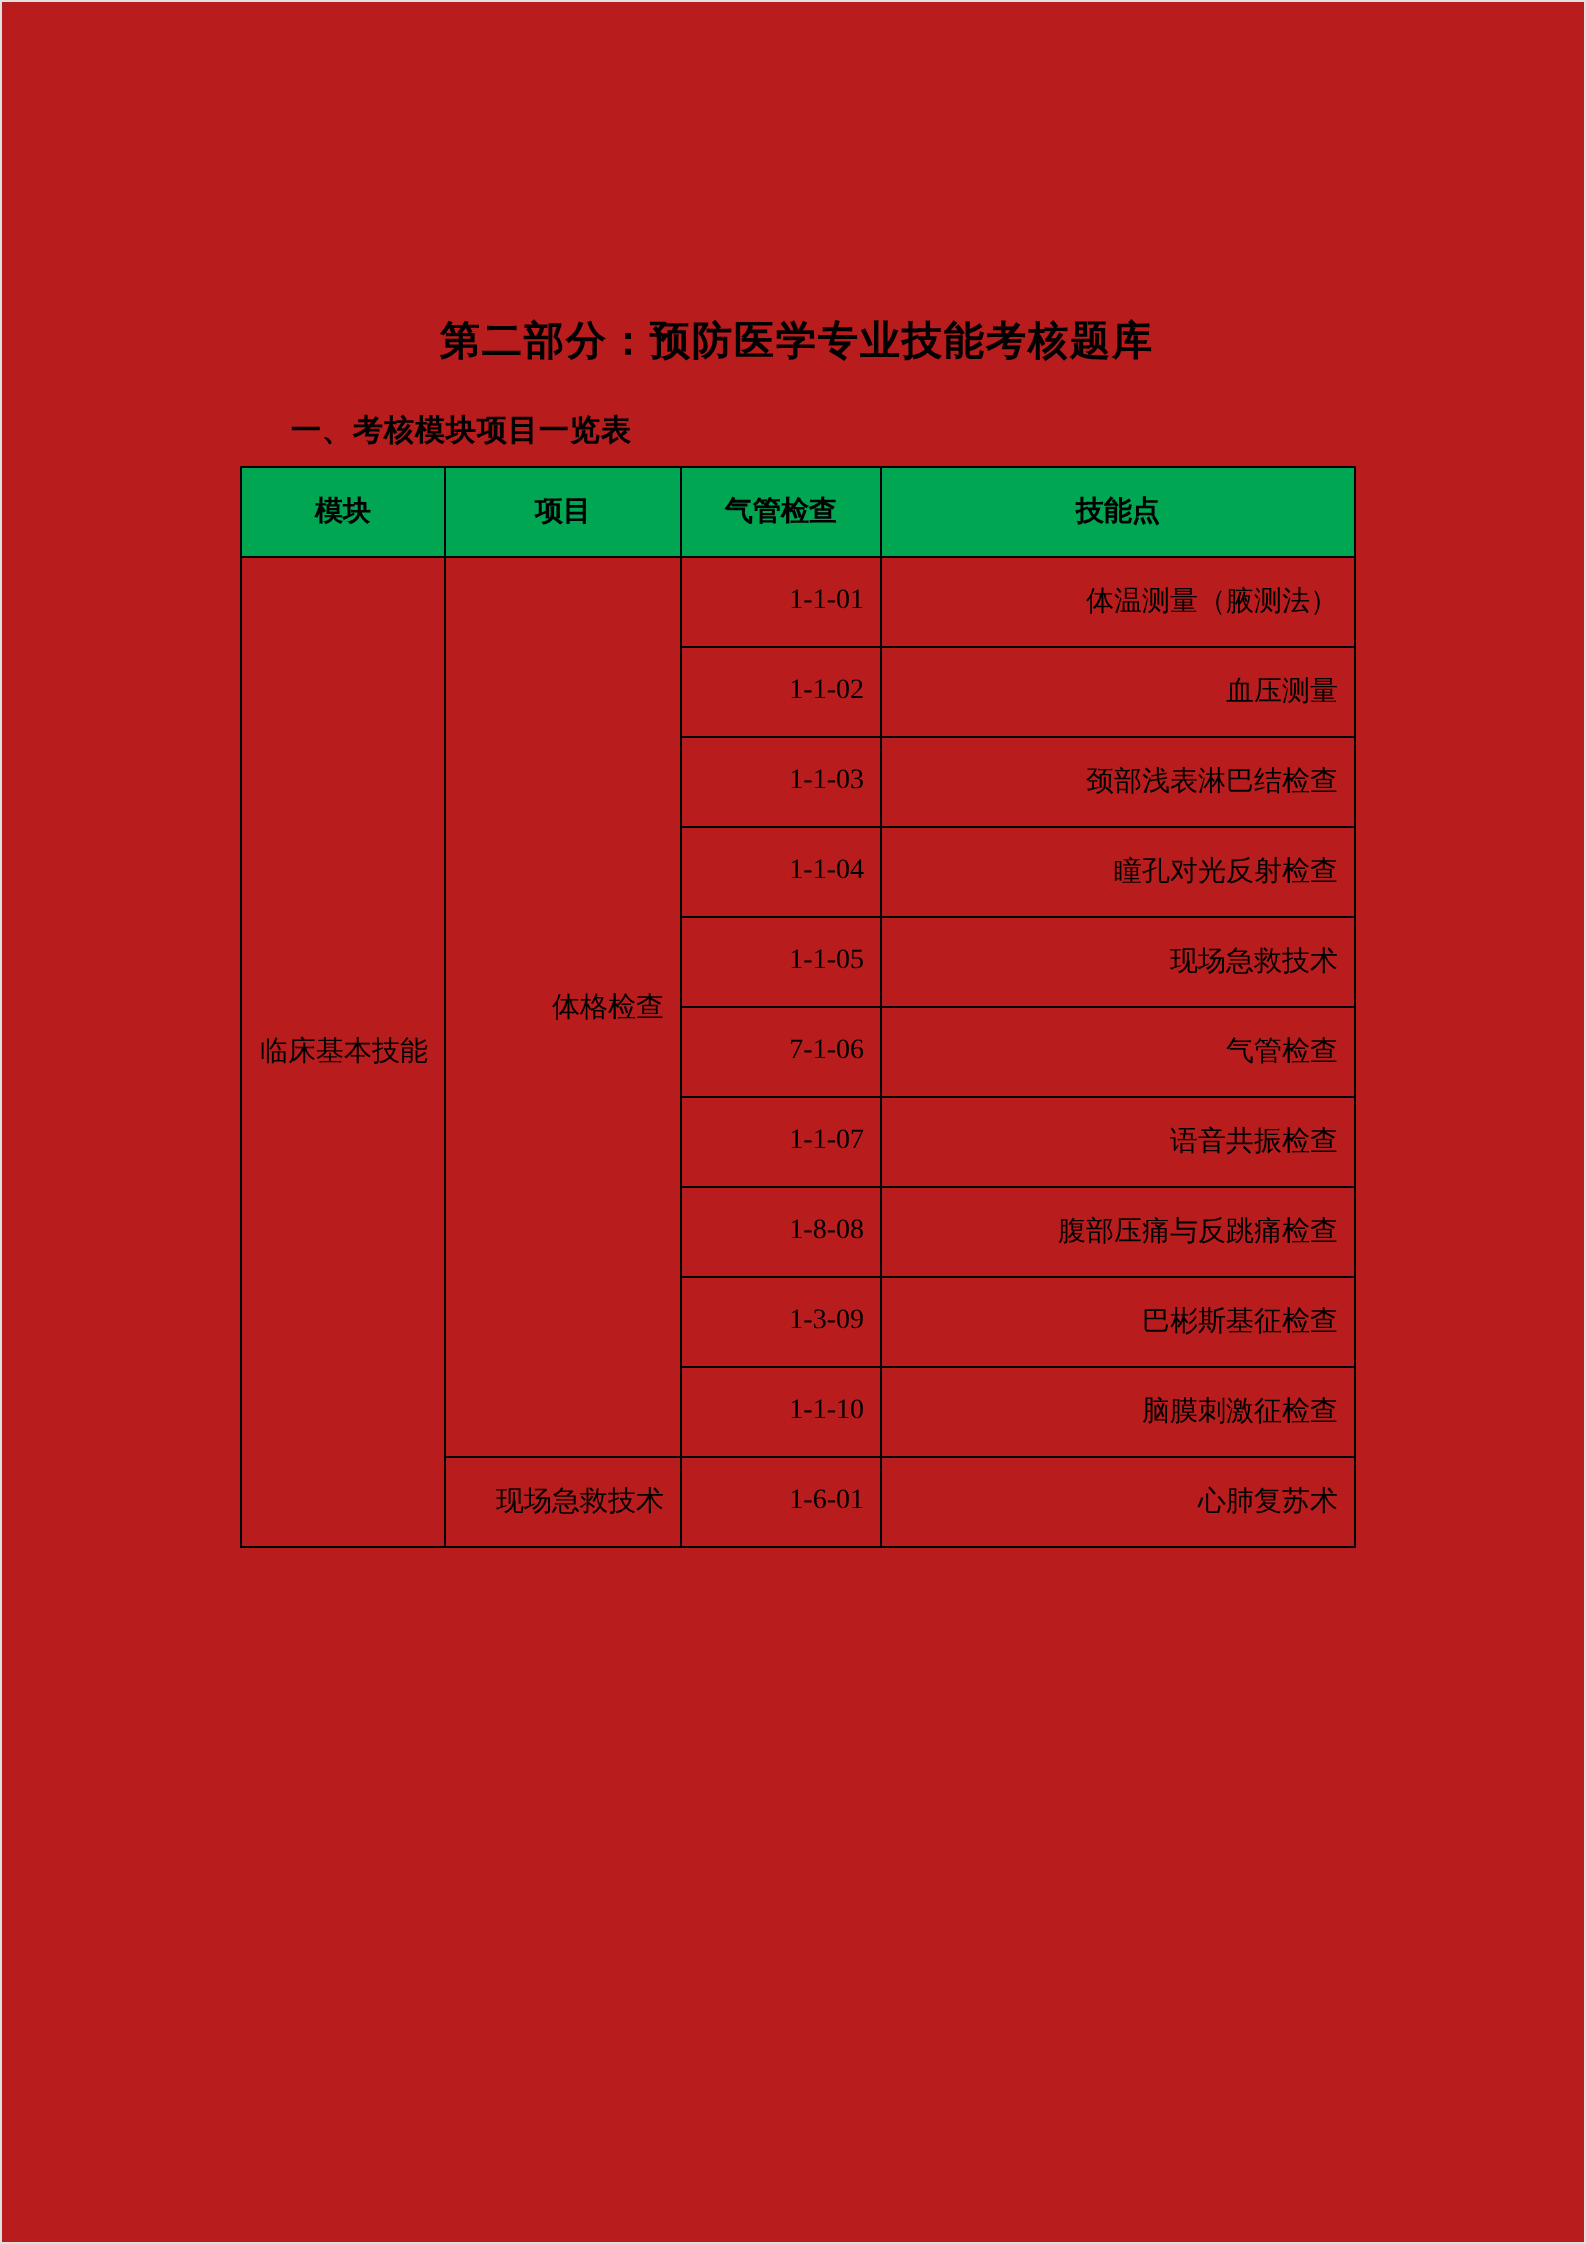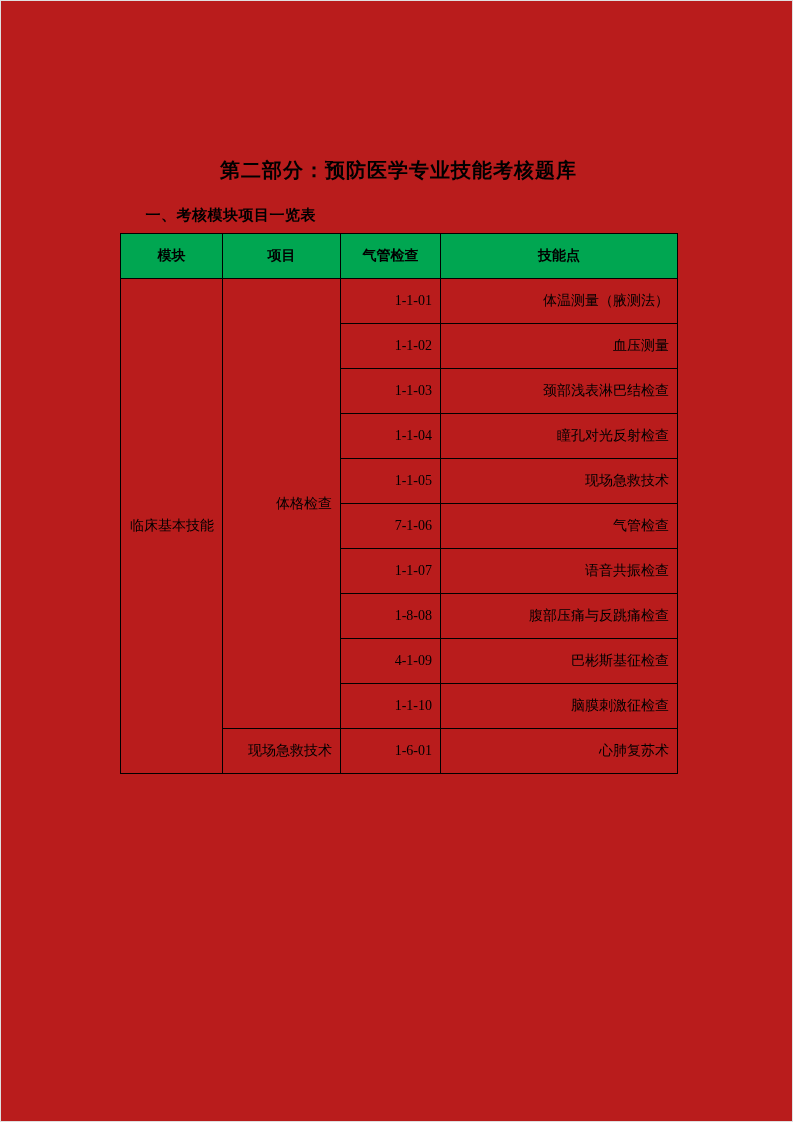--- a/index.html
+++ b/index.html
@@ -140,21 +140,21 @@
         </tr>
         <tr>
           <td class="c">1-1-07</td>
           <td class="skill">语音共振检查</td>
         </tr>
         <tr>
           <td class="c">1-8-08</td>
           <td class="skill">腹部压痛与反跳痛检查</td>
         </tr>
         <tr>
-          <td class="c">4-1-09</td>
+          <td class="c">1-3-09</td>
           <td class="skill">巴彬斯基征检查</td>
         </tr>
         <tr>
           <td class="c">1-1-10</td>
           <td class="skill">脑膜刺激征检查</td>
         </tr>
         <tr>
           <td class="c">现场急救技术</td>
           <td class="c">1-6-01</td>
           <td class="skill">心肺复苏术</td>

